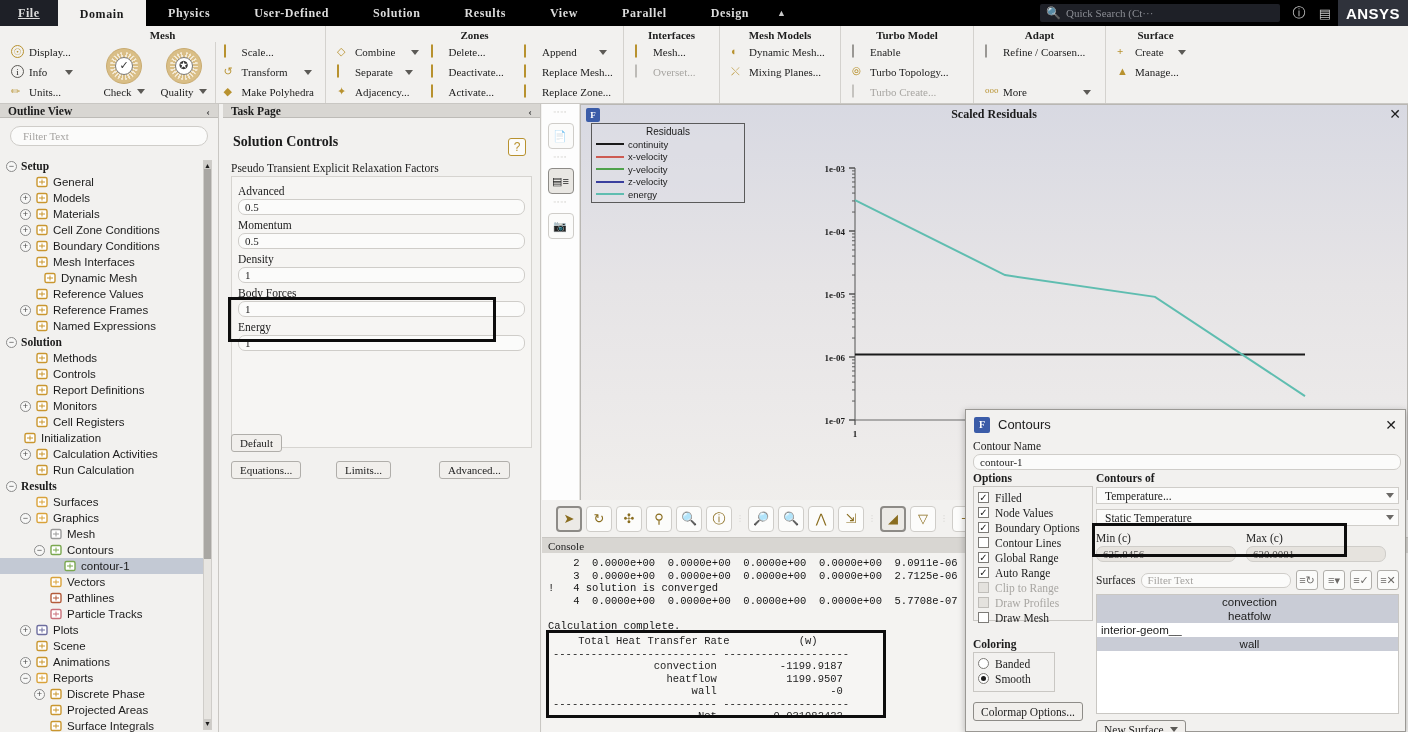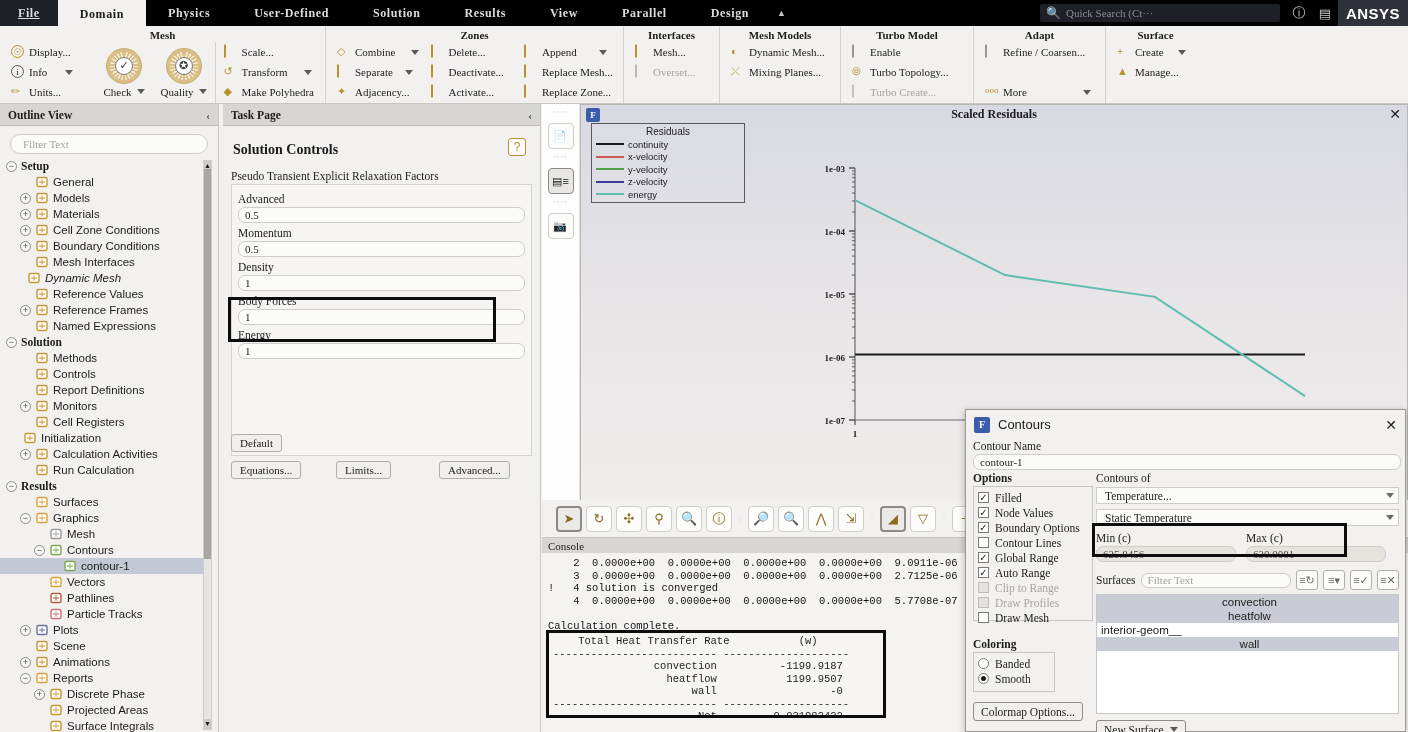--- a/index.html
+++ b/index.html
@@ -113,21 +113,21 @@
   .circ-ico { border: 1.4px solid #5c5a56; border-radius: 50%; width:13px;height:13px;
     display:flex;align-items:center;justify-content:center;font-size:9px;}
   .gold { color: #b8922f; }
 
   
   .outline {
     position: absolute; left: 0; top: 104px; width: 219px; height: 628px;
     background: #f2f1ef; border-right: 1px solid #c9c7c3;
   }
   .panel-hdr {
-    height: 22px; background: #d8d6d2; border-bottom: 1px solid #bdbbb7;
+    height: 14px; background: #d8d6d2; border-bottom: 1px solid #bdbbb7;
     display: flex; align-items: center; padding: 0 8px;
     font-family: "Liberation Serif", serif; font-size: 11.5px; font-weight: bold;
   }
   .panel-hdr .collapse { margin-left: auto; color: #4a4a4a; font-size: 11px;}
   .filter-box {
     margin: 8px 10px; height: 20px; background: #fbfbfa;
     border: 1px solid #cfcdc9; border-radius: 10px;
     display: flex; align-items: center; padding: 0 12px;
     color: #a5a3a0; font-family: "Liberation Serif", serif; font-size: 11px;
   }
@@ -626,21 +626,21 @@
           <span class="tlabel">Boundary Conditions</span>
         </div>
         <div class="tnode" style="padding-left: 20px;">
           <span class="exp blank"></span>
           <span class="ticon"><svg width="14" height="14" viewBox="0 0 14 14">
               <rect x="2" y="2.5" width="10" height="9" rx="1.6" fill="#fff" stroke="#c9962f" stroke-width="1.4"></rect>
               <path d="M4 7 h6 M7 4.5 v5" stroke="#c9962f" stroke-width="1"></path>
             </svg></span>
           <span class="tlabel">Mesh Interfaces</span>
         </div>
-        <div class="tnode" style="padding-left: 12px; font-style: italic;">
+        <div class="tnode" style="padding-left: 28px;">
           <span class="exp blank"></span>
           <span class="ticon"><svg width="14" height="14" viewBox="0 0 14 14">
               <rect x="2" y="2.5" width="10" height="9" rx="1.6" fill="#fff" stroke="#c9962f" stroke-width="1.4"></rect>
               <path d="M4 7 h6 M7 4.5 v5" stroke="#c9962f" stroke-width="1"></path>
             </svg></span>
           <span class="tlabel">Dynamic Mesh</span>
         </div>
         <div class="tnode" style="padding-left: 20px;">
           <span class="exp blank"></span>
           <span class="ticon"><svg width="14" height="14" viewBox="0 0 14 14">
@@ -1121,21 +1121,21 @@
             <i></i>
           </span>
         <span>Smooth</span>
       </div>
     </div>
     <div class="dlg-btn" style="position:absolute;left:7px;top:292px;">
       <span>Colormap Options...</span>
     </div>
 
     <div style="position:absolute;left:130px;top:62px;width:303px;">
-      <div class="dlg-lbl" style="font-weight:normal;">Contours of</div>
+      <div class="dlg-lbl" style="font-weight:bold;">Contours of</div>
       <div class="dd" style="margin-top:3px;">
         <span>Temperature...</span>
         <i class="cv"></i>
       </div>
       <div class="dd" style="margin-top:5px;">
         <span>Static Temperature</span>
         <i class="cv"></i>
       </div>
 
       <div style="display:flex;gap:10px;margin-top:6px;">

